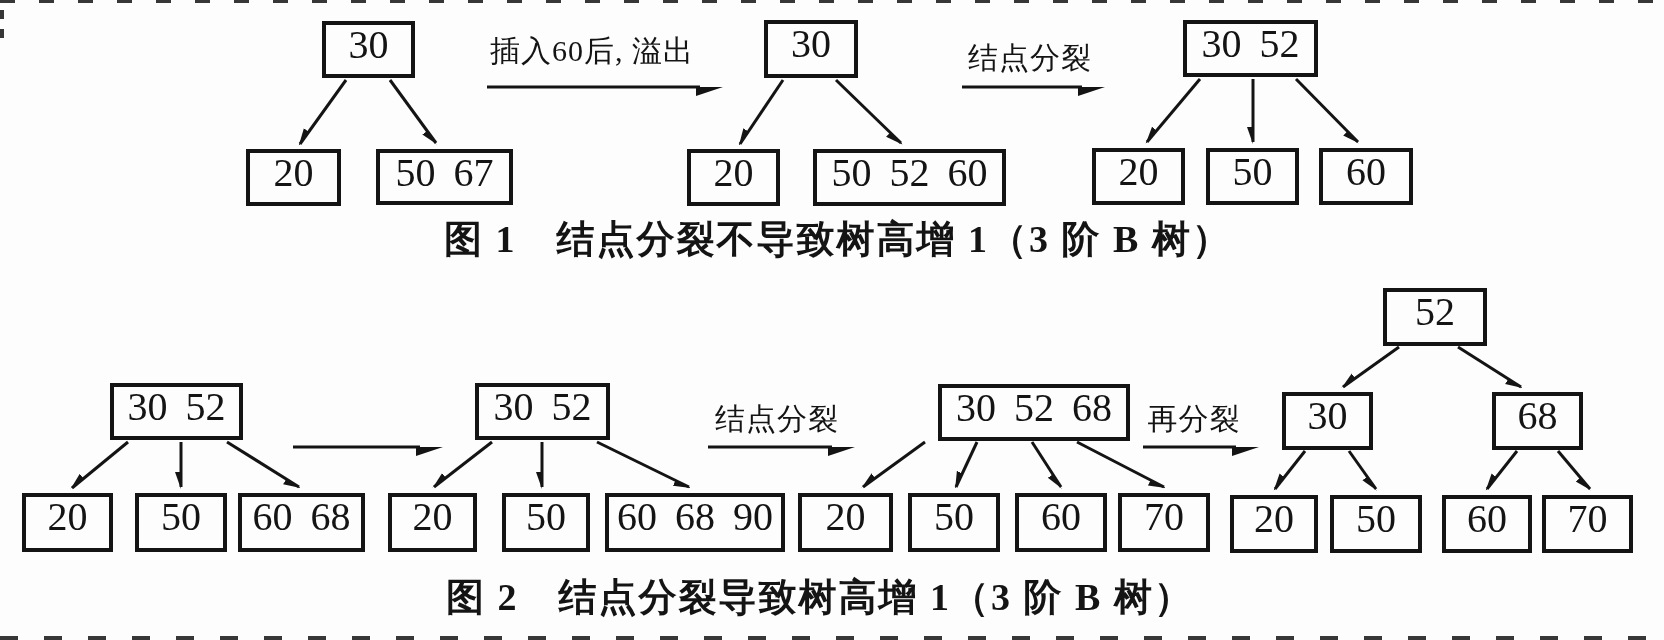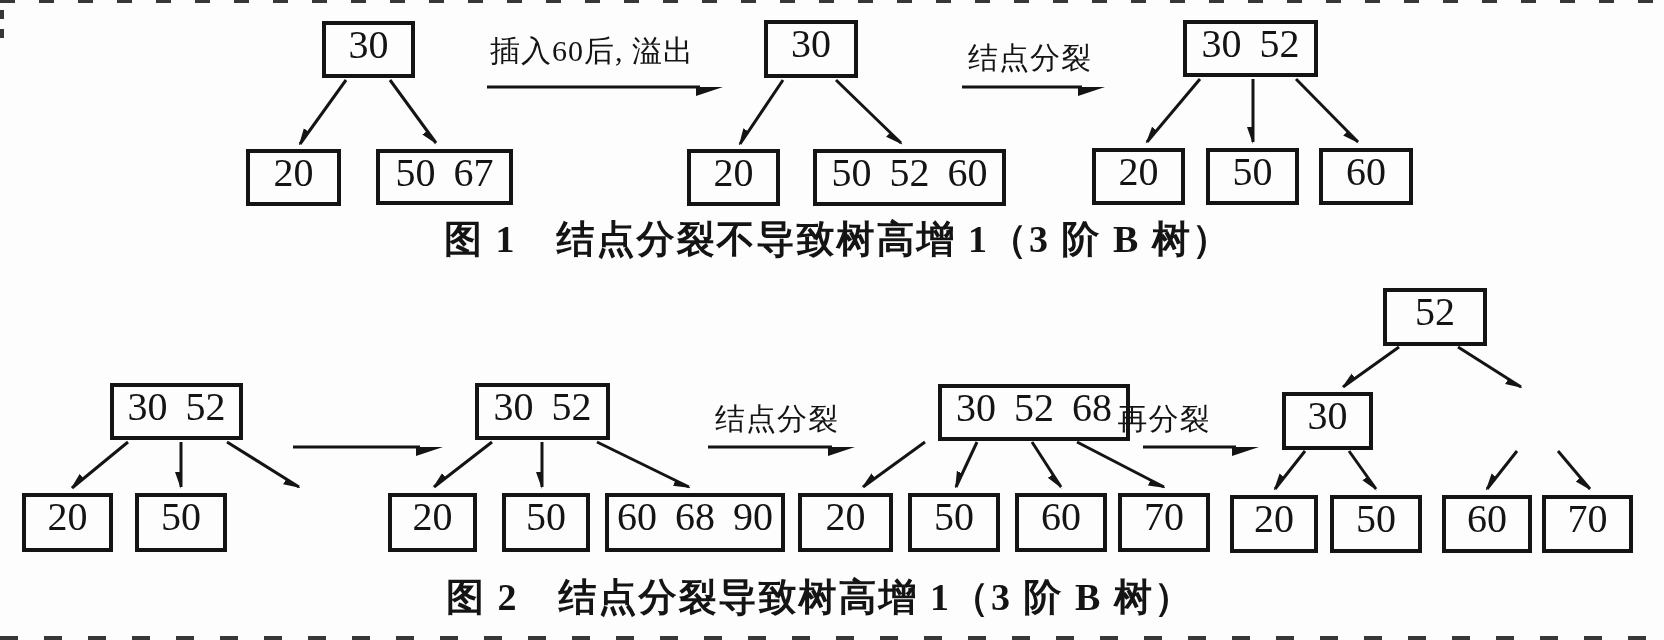--- a/index.html
+++ b/index.html
@@ -107,20 +107,23 @@
     </div>
     <div class="node" style="left: 110px; top: 383px; width: 133px; height: 57px;">
       <span>30 52</span>
     </div>
     <div class="node" style="left: 22px; top: 493px; width: 91px; height: 59px;">
       <span>20</span>
     </div>
     <div class="node" style="left: 135px; top: 493px; width: 92px; height: 59px;">
       <span>50</span>
     </div>
+    <div class="node" style="left: 238px; top: 493px; width: 127px; height: 59px;">
+      <span>60 68</span>
+    </div>
     <div class="node" style="left: 475px; top: 383px; width: 135px; height: 57px;">
       <span>30 52</span>
     </div>
     <div class="node" style="left: 388px; top: 493px; width: 89px; height: 59px;">
       <span>20</span>
     </div>
     <div class="node" style="left: 502px; top: 493px; width: 88px; height: 59px;">
       <span>50</span>
     </div>
     <div class="node" style="left: 605px; top: 493px; width: 180px; height: 59px;">
@@ -140,31 +143,34 @@
     </div>
     <div class="node" style="left: 1118px; top: 493px; width: 92px; height: 59px;">
       <span>70</span>
     </div>
     <div class="node" style="left: 1383px; top: 288px; width: 104px; height: 58px;">
       <span>52</span>
     </div>
     <div class="node" style="left: 1282px; top: 392px; width: 91px; height: 58px;">
       <span>30</span>
     </div>
+    <div class="node" style="left: 1492px; top: 392px; width: 91px; height: 58px;">
+      <span>68</span>
+    </div>
     <div class="node" style="left: 1230px; top: 495px; width: 88px; height: 58px;">
       <span>20</span>
     </div>
     <div class="node" style="left: 1330px; top: 495px; width: 92px; height: 58px;">
       <span>50</span>
     </div>
     <div class="node" style="left: 1442px; top: 495px; width: 90px; height: 58px;">
       <span>60</span>
     </div>
     <div class="node" style="left: 1542px; top: 495px; width: 91px; height: 58px;">
       <span>70</span>
     </div>
     <div class="tlabel" style="left: 592px; top: 51px;">插入60后, 溢出</div>
     <div class="tlabel" style="left: 1030px; top: 58px;">结点分裂</div>
     <div class="tlabel" style="left: 777px; top: 419px;">结点分裂</div>
-    <div class="tlabel" style="left: 1164px; top: 419px;">再分裂</div>
+    <div class="tlabel" style="left: 1194px; top: 419px;">再分裂</div>
     <div class="caption" style="left: 838px; top: 216px;">图 1　结点分裂不导致树高增 1（3 阶 B 树）</div>
     <div class="caption" style="left: 820px; top: 574px;">图 2　结点分裂导致树高增 1（3 阶 B 树）</div>
   </div>
 
 </body></html>

